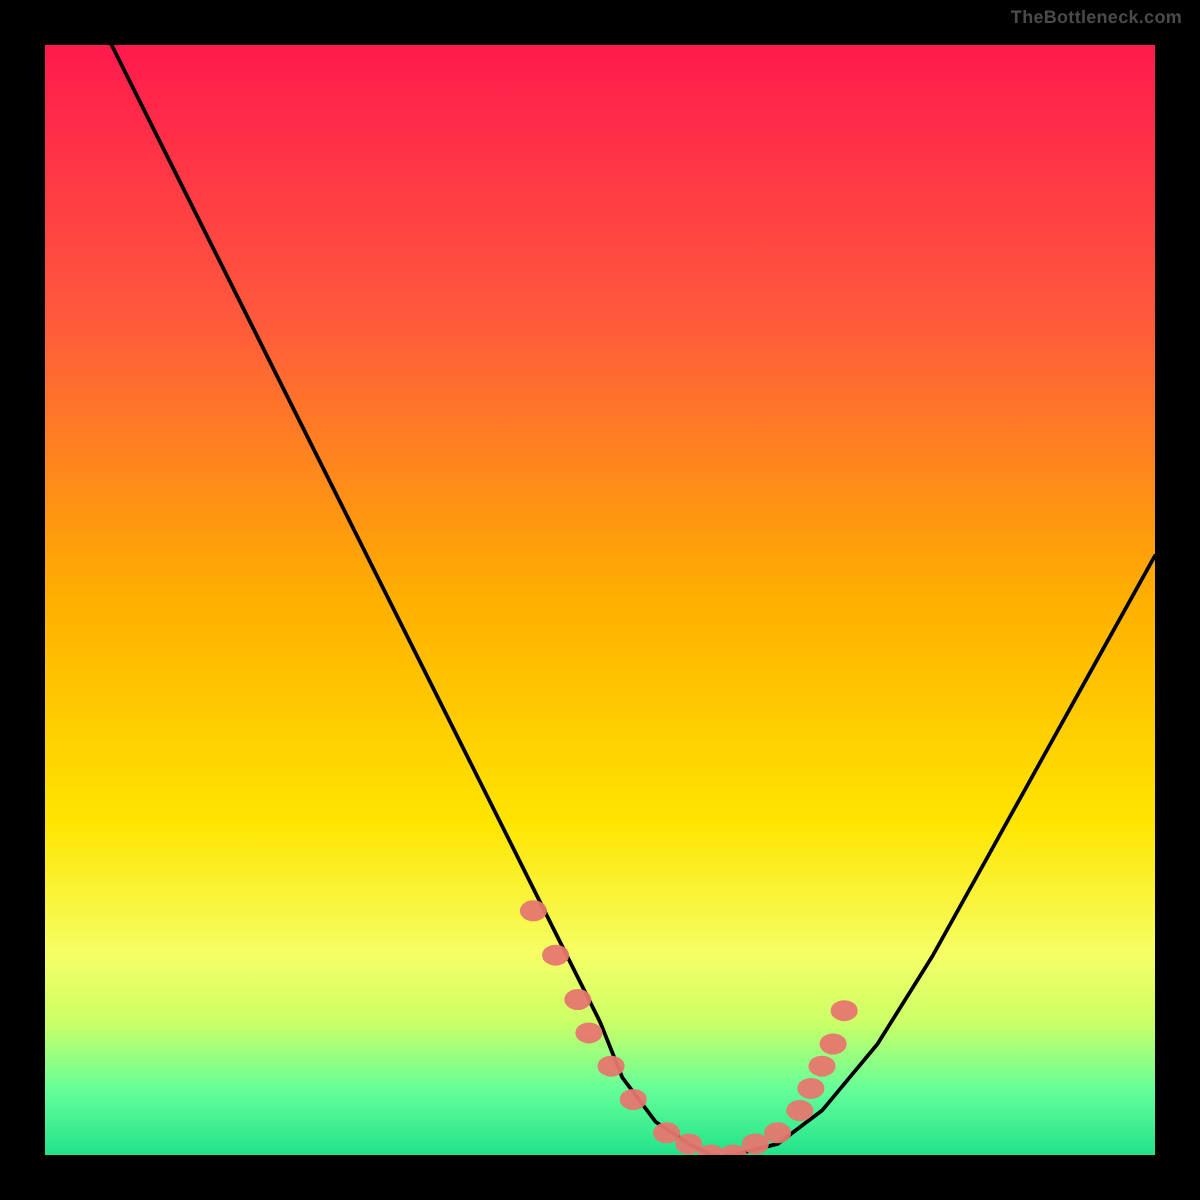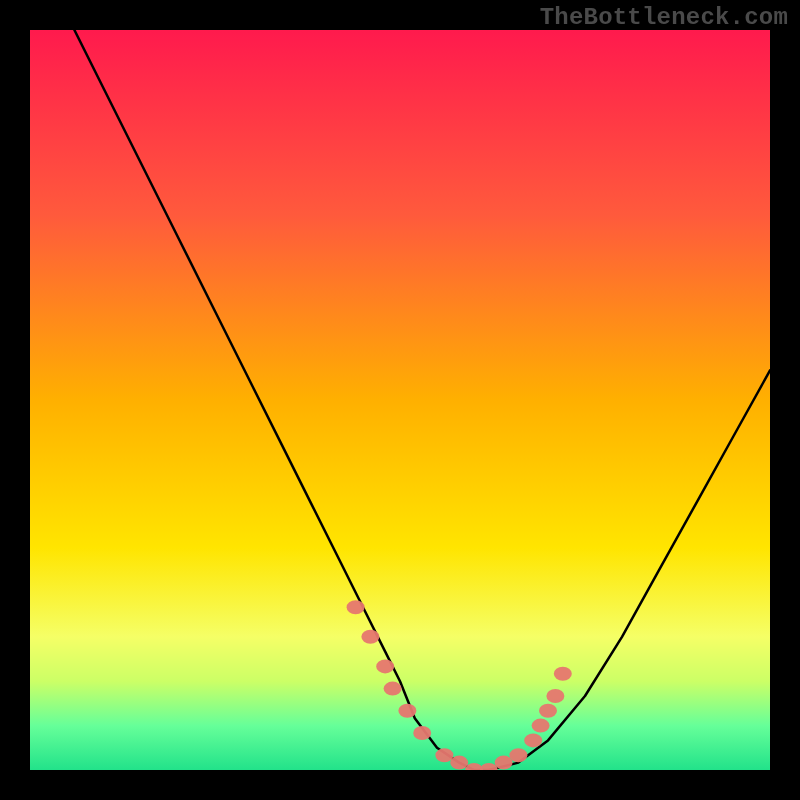--- a/index.html
+++ b/index.html
@@ -15,25 +15,24 @@
     position: relative;
     width: 800px;
     height: 800px;
     background: #000;
   }
   .watermark {
     position: absolute;
     top: 4px;
     right: 12px;
     color: #4a4a4a;
-    font-size: 24px;
+    font-size: 12px;
     font-weight: bold;
     letter-spacing: 0.2px;
     z-index: 5;
-    font-family: Liberation Mono, monospace;
   }
   .plot-area {
     position: absolute;
     left: 30px;
     top: 30px;
     width: 740px;
     height: 740px;
     background: linear-gradient(to bottom,
       #ff1a4d 0%,
       #ff5a3c 25%,

